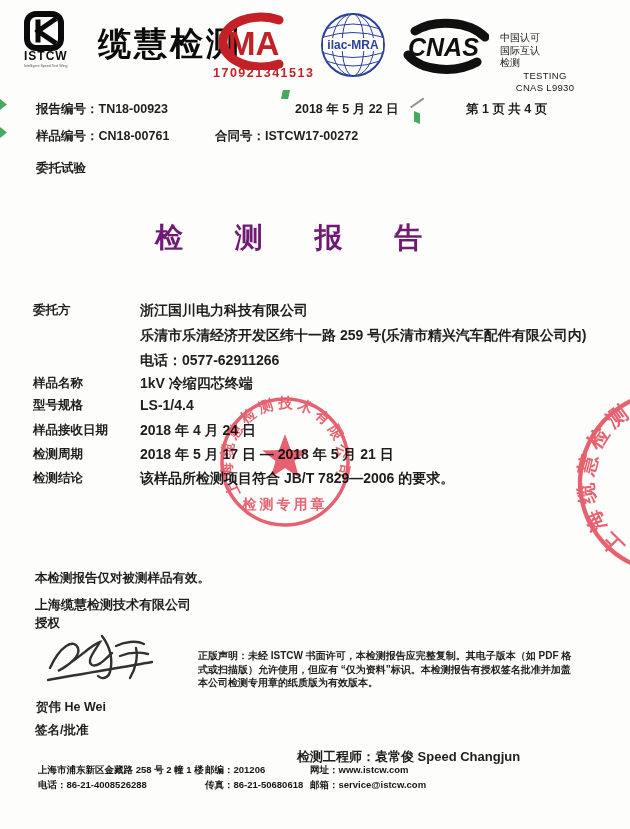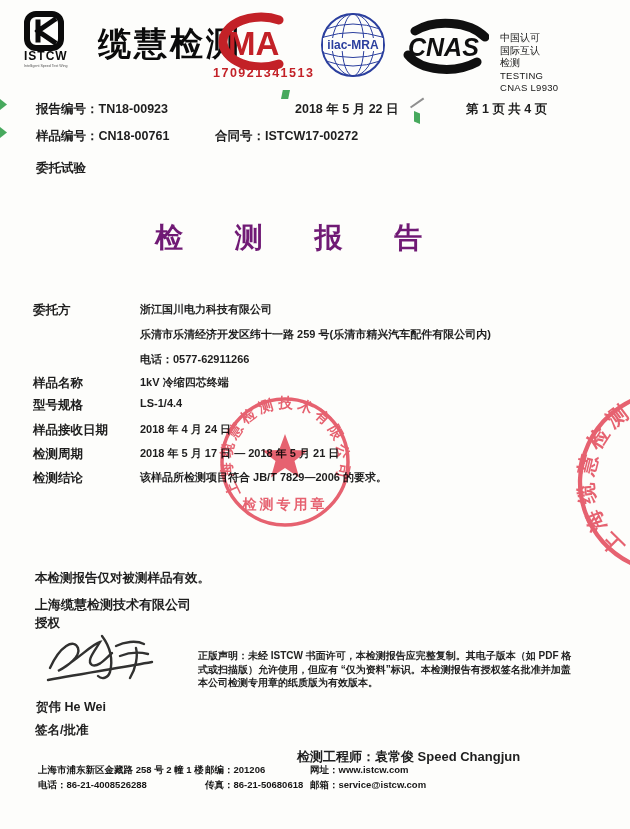--- a/index.html
+++ b/index.html
@@ -7,27 +7,27 @@
     position:relative;width:630px;height:829px;margin:0 auto;
     background:#fdfdfb;overflow:hidden;
     font-family:"Liberation Sans","DejaVu Sans",sans-serif;
     color:#1e1e1e;-webkit-font-smoothing:antialiased;
   }
   .abs{position:absolute;white-space:nowrap;}
   
   .brand-cn{left:66px;top:22px;font-size:33px;font-weight:900;letter-spacing:3px;color:#0b0b0b;margin-left:32px;}
   .cma-num{left:203px;top:66px;font-size:12.5px;font-weight:800;letter-spacing:1.5px;color:#c32127;margin-left:10px;}
   .accred{left:500px;top:32px;font-size:10px;line-height:12.5px;font-weight:400;color:#161616;white-space:normal;width:90px;}
-  .accred .lat{font-size:9.5px;letter-spacing:.3px;}
+  .accred .lat{font-size:9.5px;letter-spacing:.3px;text-align:center;}
   
   .meta{font-size:12.5px;font-weight:700;}
   .title{left:155px;top:219px;font-size:28px;font-weight:800;letter-spacing:22px;color:#701a75;}
   
   .info-label{left:33px;font-size:12.5px;font-weight:700;}
-  .info-value{left:140px;font-size:11px;font-weight:700;}
+  .info-value{left:140px;font-size:14px;font-weight:700;}
   
   .small-note{font-size:12.5px;font-weight:700;}
   .disclaimer{left:198px;top:649px;width:375px;font-size:10px;line-height:13.5px;font-weight:600;white-space:normal;color:#222;}
   .footer{font-size:9.5px;font-weight:700;color:#161616;}
   
   .stamp{position:absolute;opacity:.8;mix-blend-mode:multiply;pointer-events:none;}
   
   .slash{position:absolute;left:409px;top:102px;width:16px;height:1.6px;background:#8f8f8f;transform:rotate(-35deg);}
   .greenmark{position:absolute;background:#33a04b;opacity:.9;}
   .g1{left:0;top:99px;width:7px;height:11px;clip-path:polygon(0 0,100% 50%,0 100%);}

